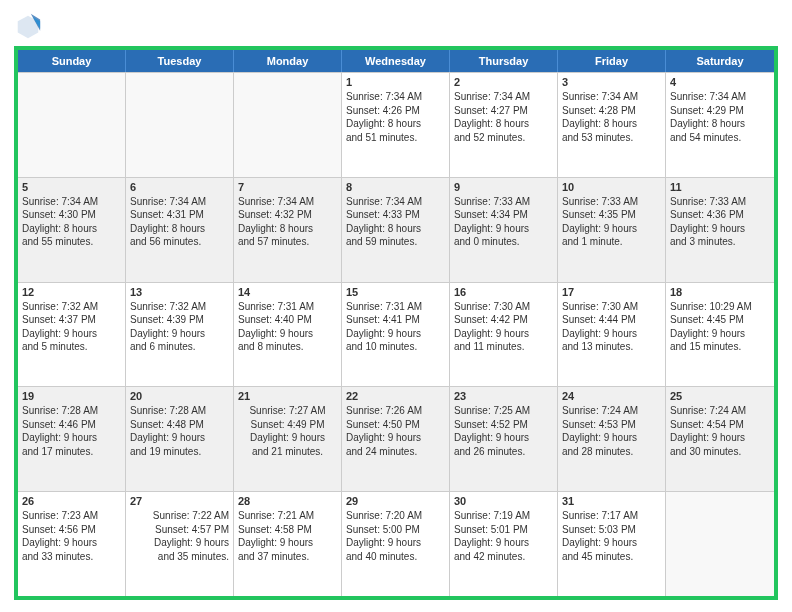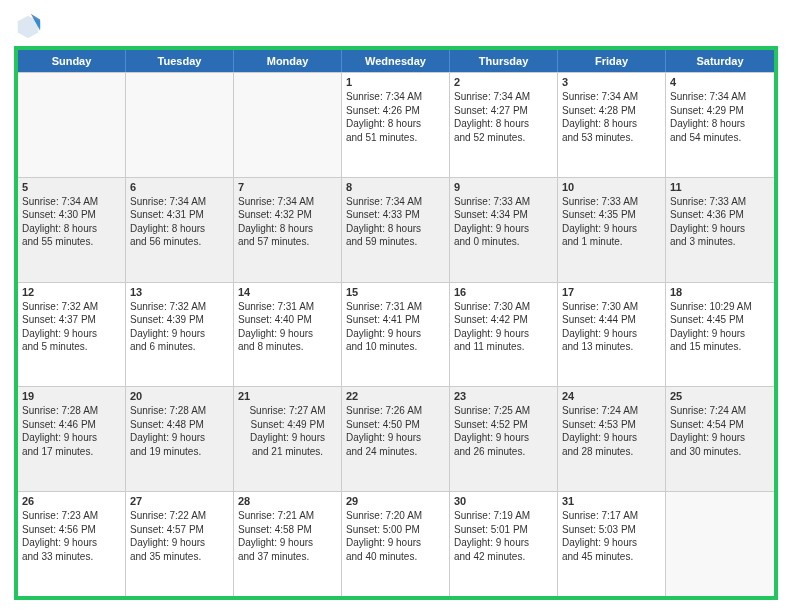--- a/index.html
+++ b/index.html
@@ -329,21 +329,21 @@
         <div class="cal-row">
           <div class="cal-cell">
             <span class="cell-day">26</span>
             <div class="cell-info" style="white-space: pre-line;">Sunrise: 7:23 AM
 Sunset: 4:56 PM
 Daylight: 9 hours
 and 33 minutes.</div>
           </div>
           <div class="cal-cell">
             <span class="cell-day">27</span>
-            <div class="cell-info" style="white-space: pre-line;">Sunrise: 7:22 AM
+            <div class="cell-info" style="white-space: pre-line; text-align: right;">Sunrise: 7:22 AM
 Sunset: 4:57 PM
 Daylight: 9 hours
 and 35 minutes.</div>
           </div>
           <div class="cal-cell">
             <span class="cell-day">28</span>
             <div class="cell-info" style="white-space: pre-line;">Sunrise: 7:21 AM
 Sunset: 4:58 PM
 Daylight: 9 hours
 and 37 minutes.</div>

